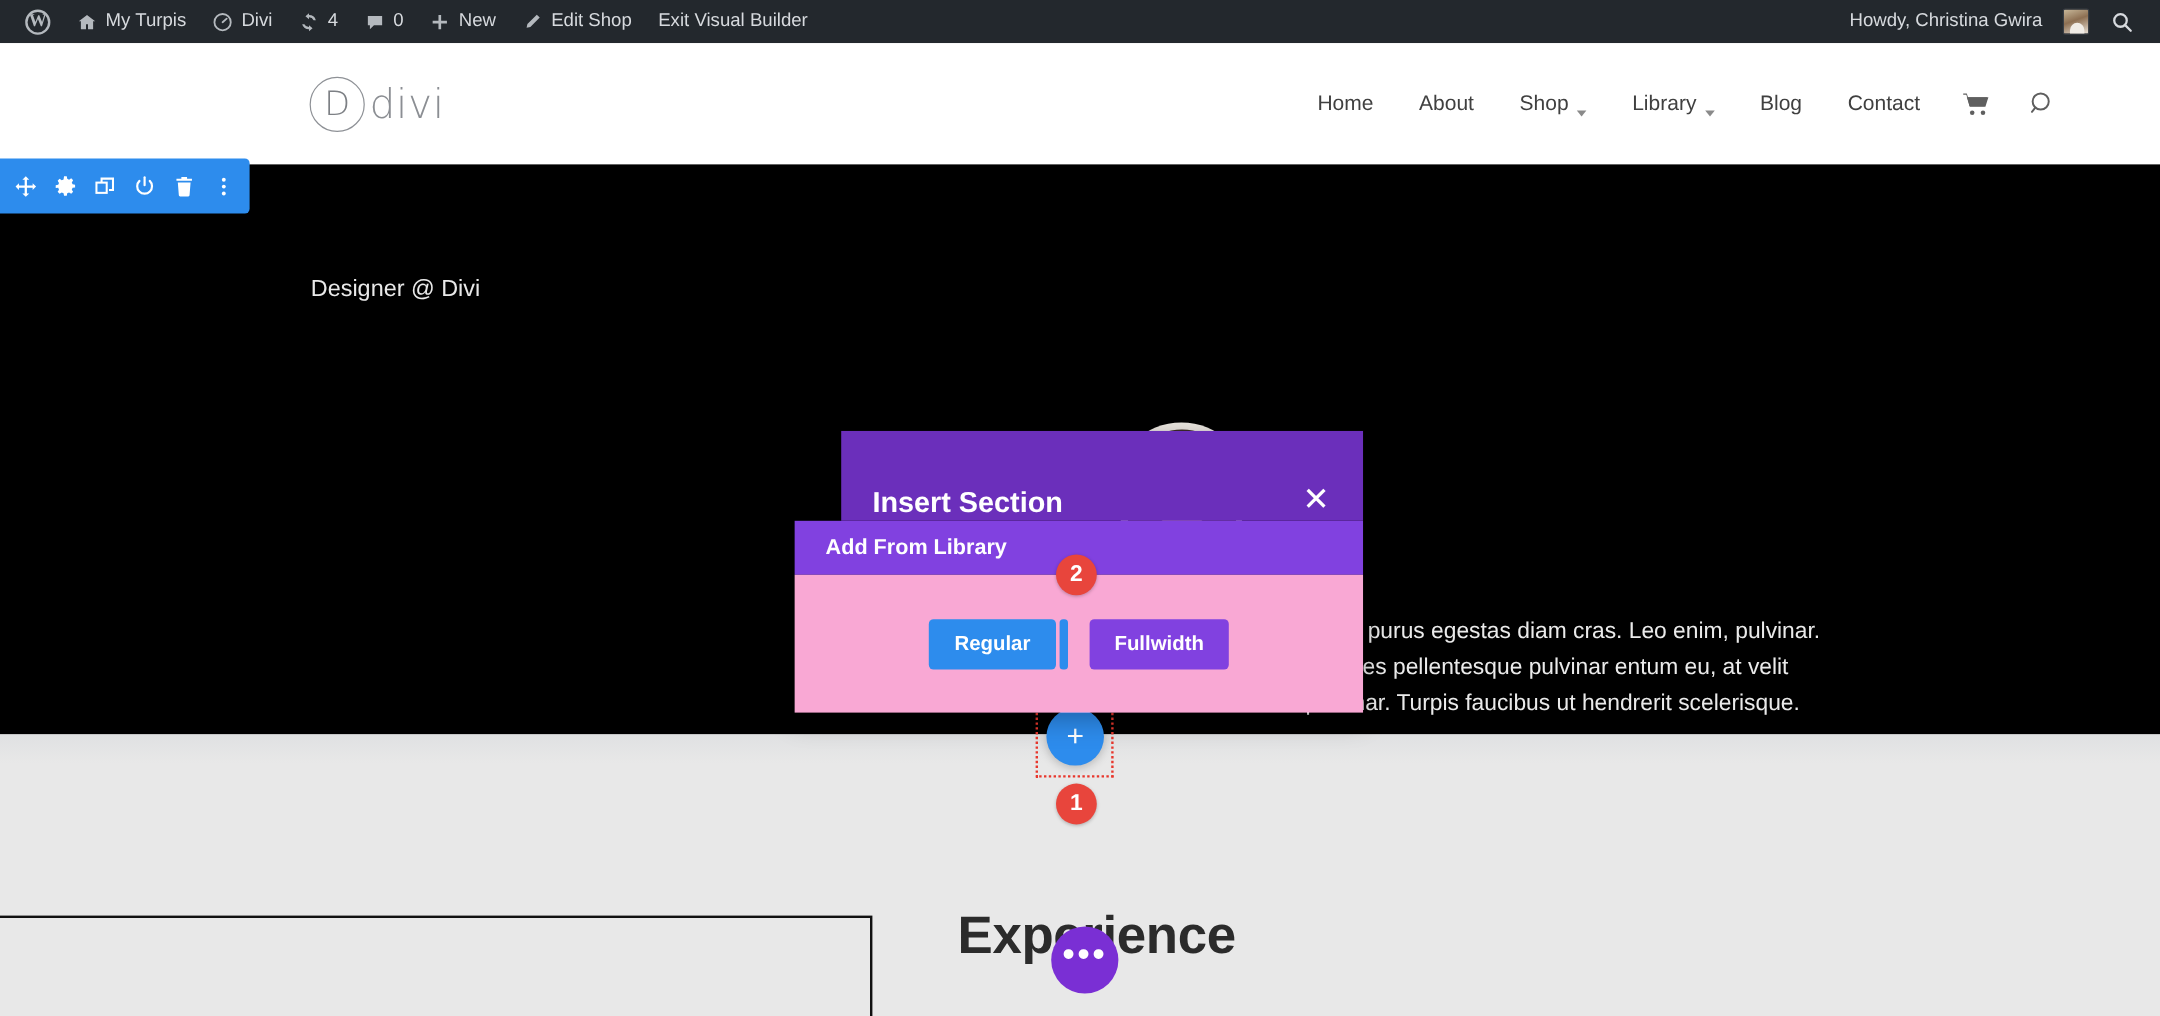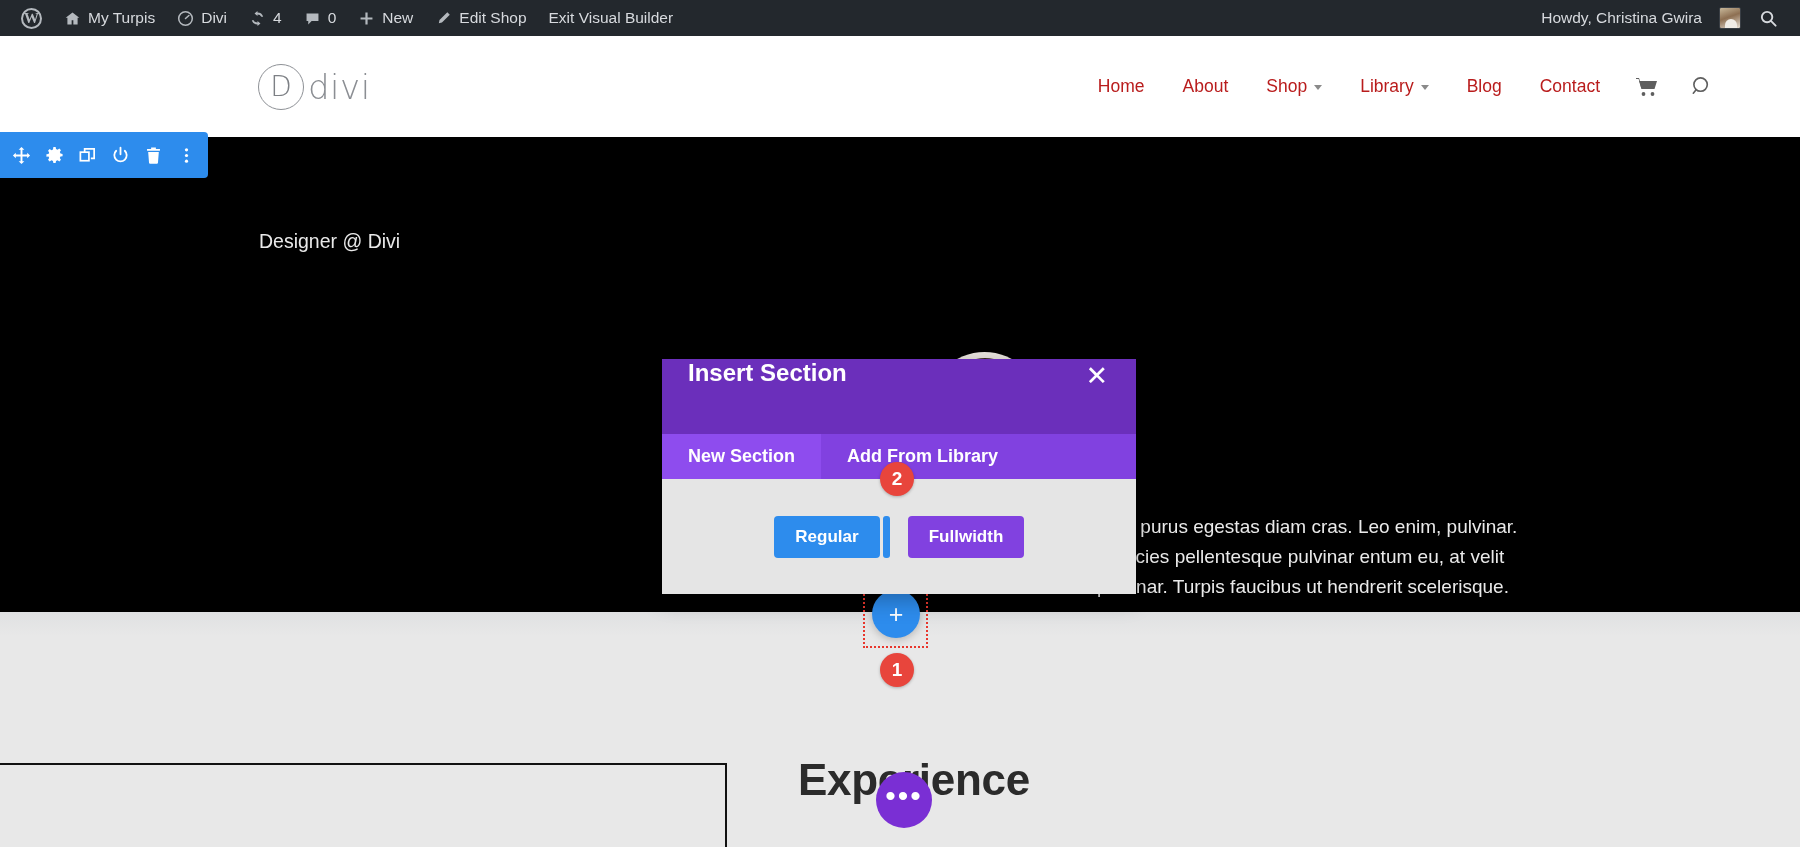--- a/index.html
+++ b/index.html
@@ -55,22 +55,22 @@
     display: flex; align-items: center; justify-content: center;
     font-size: 28px; font-weight: 300; line-height: 1;
     font-family: "DejaVu Sans", sans-serif;
   }
   .logo-text {
     font-size: 34px; font-weight: 300; color: #8b8e93; letter-spacing: .5px;
     font-family: "DejaVu Sans", sans-serif;
   }
   .nav { margin-left: auto; display: flex; align-items: center; padding-right: 70px; }
   .nav a {
-    color: #b91c1c; font-size: 17.5px; text-decoration: none;
-    padding: 0 19px; display: flex; align-items: center; gap: 7px;
+    color: #404040; font-size: 17.5px; text-decoration: none;
+    padding: 0 19px; display: flex; align-items: flex-end; gap: 7px;
     white-space: nowrap; cursor: pointer;
   }
   .caret { width: 0; height: 0; border-left: 4.5px solid transparent;
            border-right: 4.5px solid transparent; border-top: 5px solid #8a8a8a; margin-top:2px;}
   .nav-icon { padding: 0 16px; color: #5f5f5f; cursor: pointer; display:flex; }
 
   
   .sec-toolbar {
     position: absolute; left: 0; top: 132px; width: 208px; height: 46px;
     background: #2d8ced; display: flex; align-items: center;
@@ -80,21 +80,21 @@
   .sec-toolbar .tb {
     width: 33px; height: 46px; display: flex; align-items: center;
     justify-content: center; color: #fff; cursor: pointer;
   }
 
   
   .hero {
     position: absolute; top: 137px; left: 0; width: 1800px; height: 475px;
     background: #000; overflow: hidden;
   }
-  .hero-inner { position: relative; width: 1800px; height: 579px; text-align: center; }
+  .hero-inner { position: relative; width: 1800px; height: 579px; }
   .eyebrow {
     position: absolute; left: 259px; top: 93px;
     color: #e9e9e9; font-size: 19.5px; font-weight: 400;
   }
   .hero-title {
     position: absolute; left: 258px; top: 123px;
     color: #fff; font-size: 73px; font-weight: bold; letter-spacing: -1.2px;
     line-height: 1.15; white-space: nowrap;
   }
   .hero-photo {
@@ -176,37 +176,37 @@
   }
   .badge-1 { left: 880px; top: 653px; }
   .badge-2 { left: 880px; top: 462px; }
 
   
   .modal {
     position: absolute; left: 662px; top: 359px; width: 474px; height: 235px;
     z-index: 35; box-shadow: 0 5px 22px rgba(0,0,0,.3); overflow: hidden;
   }
   .modal-head {
-    height: 75px; background: #6b2fbb; display: flex; align-items: flex-start;
-    padding: 0 26px; position: relative;
+    height: 75px; background: #6b2fbb; display: flex; align-items: flex-end;
+    padding: 0 26px; position: relative; margin-left: 39px;
   }
   .modal-title { color: #fff; font-size: 24px; font-weight: bold; }
   .modal-close {
     margin-left: auto; color: #fff; font-size: 27px; font-weight: 300;
     cursor: pointer; line-height: 1; padding: 4px 2px;
   }
   .modal-tabs { height: 45px; background: #8141e0; display: flex; }
   .modal-tab {
     display: flex; align-items: center; padding: 0 26px;
     color: #fff; font-size: 18px; font-weight: bold; cursor: pointer;
     white-space: nowrap;
   }
   .modal-tab.active { background: #8e4cee; }
   .modal-body {
-    height: 115px; background: #e5e5e5; display: flex; align-items: center;
+    height: 115px; background: #f9a8d4; display: flex; align-items: center;
     justify-content: center; gap: 18px; text-align: right;
   }
   .btn {
     height: 42px; border-radius: 4px; color: #fff; font-size: 17px;
     font-weight: bold; display: flex; align-items: center;
     justify-content: center; cursor: pointer; white-space: nowrap;
   }
   .btn-regular { width: 106px; background: #2d8ced; }
   .btn-regular-bar { width: 7px; height: 42px; border-radius: 3px; background: #2d8ced; margin-left: 3px; }
   .specialty-wrap {
@@ -416,23 +416,20 @@
   <div class="addbtn-hit"></div>
   <div class="addbtn">+</div>
   <div class="badge badge-1">1</div>
 
   <div class="modal">
     <div class="modal-head">
       <span class="modal-title">Insert Section</span>
       <span class="modal-close">✕</span>
     </div>
     <div class="modal-tabs">
-      <div class="modal-tab active">
-        <span>New Section</span>
-      </div>
       <div class="modal-tab">
         <span>Add From Library</span>
       </div>
     </div>
     <div class="modal-body">
       <div style="display:flex;align-items:center;">
         <div class="btn btn-regular">Regular</div>
         <div class="btn-regular-bar"></div>
       </div>
       <div class="btn btn-fullwidth">Fullwidth</div>

